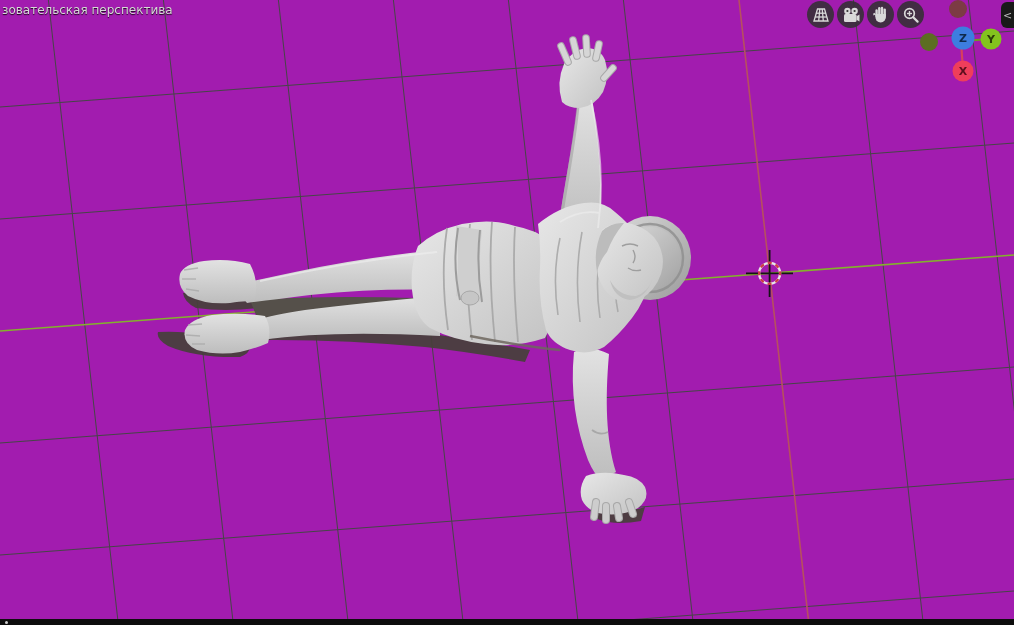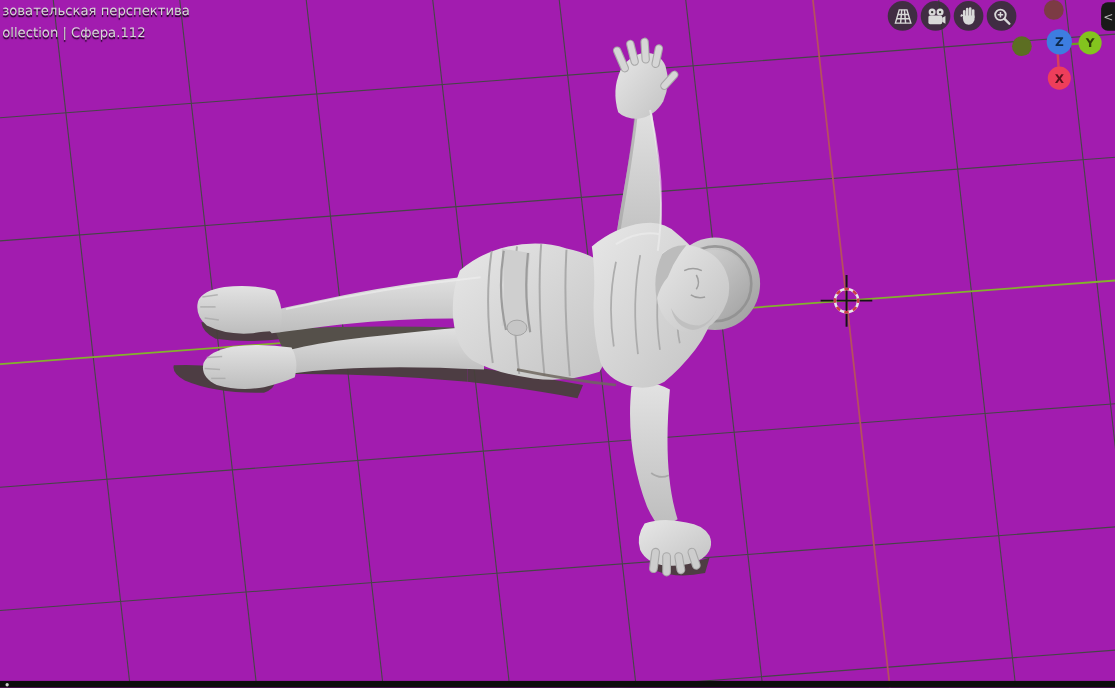--- a/index.html
+++ b/index.html
@@ -177,21 +177,20 @@
         <line x1="769.6" y1="250" x2="769.6" y2="297"></line>
         <line x1="746" y1="273.3" x2="793" y2="273.3"></line>
       </g>
       <circle cx="769.6" cy="273.3" r="10.5" fill="none" stroke="#e8e8e8" stroke-width="2.3"></circle>
       <circle cx="769.6" cy="273.3" r="10.5" fill="none" stroke="#cc3b44" stroke-width="2.3" stroke-dasharray="4.1 4.1" stroke-dashoffset="2"></circle>
     </g>
   </svg>
 
   <div class="vp-header">
     <div class="line">зовательская перспектива</div>
-    <div class="line">ollection | Сфера.112</div>
   </div>
 
   <div class="toolbar">
     <div class="tool-btn">
       <svg width="18" height="18" viewBox="-9 -9 18 18">
         <g stroke="#d9d9d9" stroke-width="1.3" fill="none">
           <path d="M-7,6 L-3.5,-6 L3.5,-6 L7,6 Z"></path>
           <path d="M-1.2,-6 L-2.3,6"></path>
             <path d="M1.2,-6 L2.3,6"></path>
           <path d="M-5.8,2 L5.8,2"></path>

